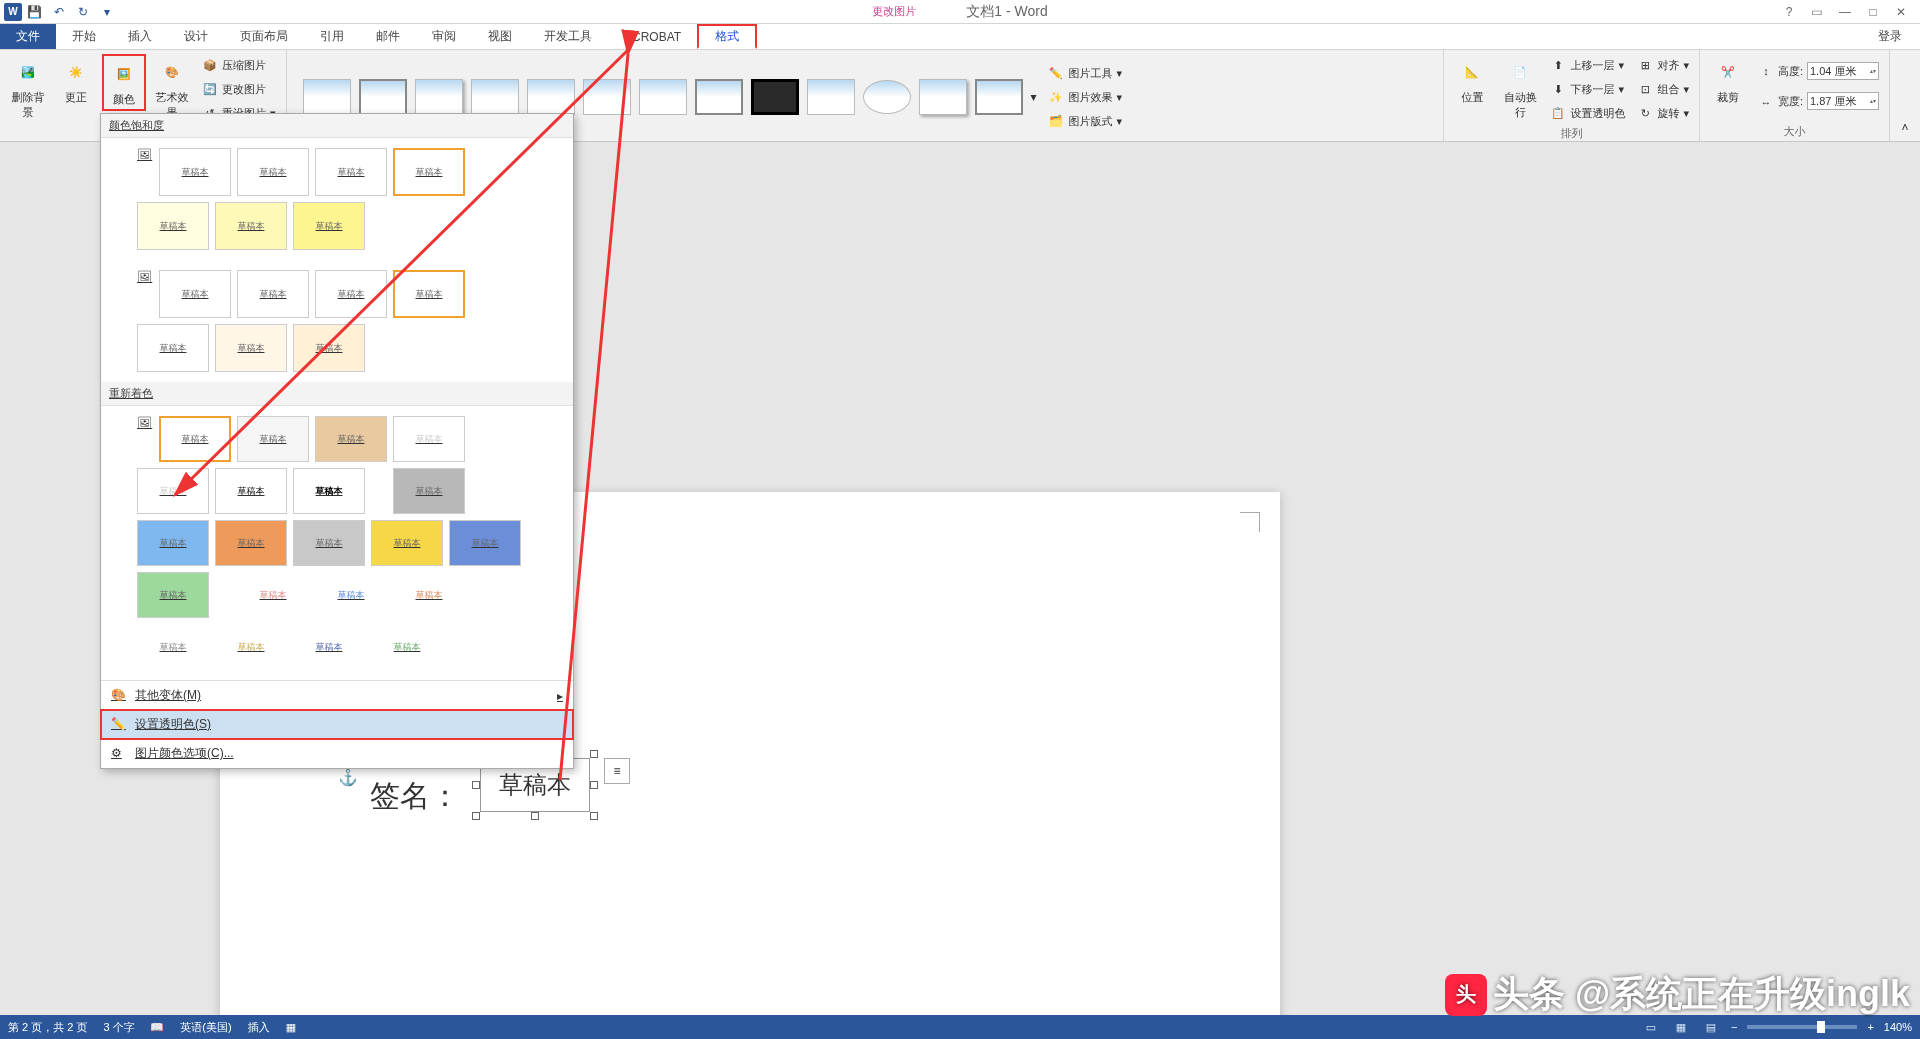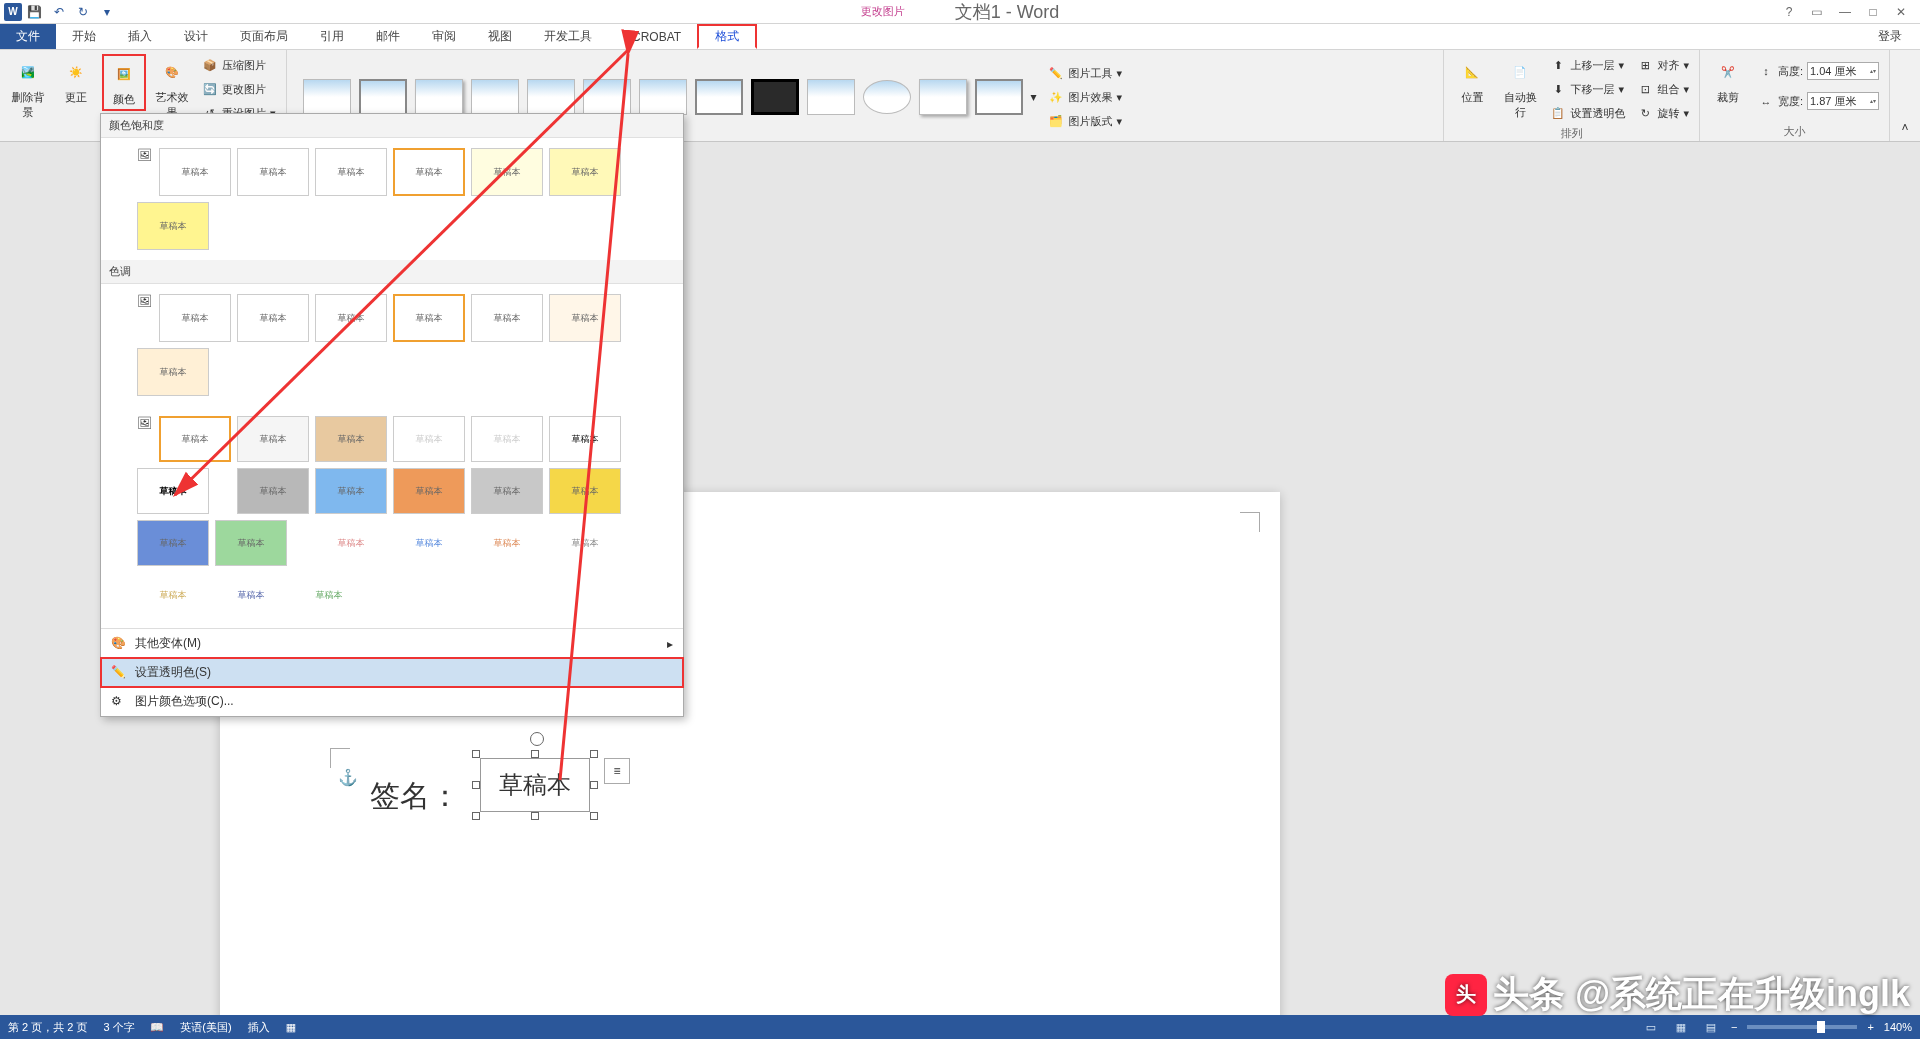--- a/index.html
+++ b/index.html
@@ -5,21 +5,21 @@
 * { margin: 0; padding: 0; box-sizing: border-box; font-family: "Microsoft YaHei", "Segoe UI", sans-serif; }
 body { background: #fff; font-size: 12px; color: #333; overflow: hidden; width: 1920px; height: 1039px; position: relative; }
 
 
 .titlebar { height: 24px; background: #fff; display: flex; align-items: center; border-bottom: 1px solid #d4d4d4; position: relative; }
 .titlebar .qat { display: flex; align-items: center; gap: 2px; padding-left: 4px; }
 .titlebar .word-icon { width: 18px; height: 18px; background: #2b579a; color: #fff; display: inline-flex; align-items: center; justify-content: center; font-size: 10px; font-weight: bold; border-radius: 2px; }
 .titlebar .qat-btn { width: 22px; height: 20px; display: inline-flex; align-items: center; justify-content: center; color: #2b579a; cursor: pointer; }
 .titlebar .center-group { position: absolute; left: 50%; transform: translateX(-50%); display: flex; align-items: center; gap: 50px; }
 .titlebar .pic-tools { color: #c43e8e; font-size: 11px; }
-.titlebar .doc-title { color: #666; font-size: 18px; }
+.titlebar .doc-title { color: #666; font-size: 14px; }
 .titlebar .win-controls { margin-left: auto; display: flex; gap: 2px; padding-right: 6px; }
 .titlebar .win-btn { width: 26px; height: 20px; display: inline-flex; align-items: center; justify-content: center; color: #666; cursor: pointer; font-size: 12px; }
 
 
 .ribbon-tabs { height: 26px; display: flex; align-items: stretch; background: #fff; border-bottom: 1px solid #d4d4d4; }
 .ribbon-tabs .tab { padding: 0 16px; display: flex; align-items: center; font-size: 12px; color: #444; cursor: pointer; }
 .ribbon-tabs .tab.file { background: #2b579a; color: #fff; }
 .ribbon-tabs .tab.active { border: 2px solid #e33; border-bottom: 2px solid #fff; color: #1d4ed8; background: #fff; position: relative; }
 .ribbon-tabs .login { margin-left: auto; padding: 0 18px; display: flex; align-items: center; color: #444; }
 
@@ -38,21 +38,21 @@
 
 .style-gallery { display: flex; gap: 8px; align-items: center; padding: 8px 10px; flex: 1; }
 .style-thumb { width: 48px; height: 36px; border: 1px solid #bbb; display: inline-flex; align-items: center; justify-content: center; }
 .style-thumb.sky { background: linear-gradient(#b8d8f0,#fff 50%); }
 .style-thumb.frame1 { border: 2px solid #888; }
 .style-thumb.dark { background: #2a2a2a; border: 3px solid #000; }
 .style-thumb.oval { border-radius: 50%; width: 48px; height: 34px; background: linear-gradient(#b8d8f0,#fff 50%); }
 .style-thumb.shadow { box-shadow: 2px 2px 3px rgba(0,0,0,.3); }
 
 
-.color-menu { position: absolute; left: 100px; top: 113px; width: 584px; background: #fff; border: 1px solid #aaa; box-shadow: 3px 3px 8px rgba(0,0,0,.25); z-index: 50; }
+.color-menu { position: absolute; left: 100px; top: 113px; width: 474px; background: #fff; border: 1px solid #aaa; box-shadow: 3px 3px 8px rgba(0,0,0,.25); z-index: 50; text-decoration: underline; }
 .color-menu .section-h { padding: 4px 8px; font-size: 11px; color: #444; background: #f3f3f3; border-bottom: 1px solid #e0e0e0; }
 .color-menu .sat-row, .color-menu .tone-row, .color-menu .recolor-grid { display: flex; flex-wrap: wrap; gap: 6px; padding: 10px 36px; }
 .swatch { width: 72px; height: 48px; border: 1px solid #ccc; display: flex; align-items: center; justify-content: center; font-size: 9px; font-family: cursive; color: #666; cursor: pointer; }
 .swatch.sel { border: 2px solid #f0a030; }
 .swatch-small { width: 72px; height: 46px; }
 .color-menu .footer-item { display: flex; align-items: center; gap: 8px; padding: 6px 10px; font-size: 12px; cursor: pointer; }
 .color-menu .footer-item:hover, .color-menu .footer-item.hover { background: #cde0f2; }
 .color-menu .footer-item.hover { outline: 2px solid #e33; outline-offset: -1px; }
 .ico-tiny { width: 16px; height: 16px; display: inline-block; }
 
@@ -275,31 +275,31 @@
   <div class="sat-row">
     <span style="width:16px;">🖼</span>
     <div class="swatch">草稿本</div>
     <div class="swatch">草稿本</div>
     <div class="swatch">草稿本</div>
     <div class="swatch sel">草稿本</div>
     <div class="swatch" style="background:#fffde0;">草稿本</div>
     <div class="swatch" style="background:#fff9b8;">草稿本</div>
     <div class="swatch" style="background:#fff590;">草稿本</div>
   </div>
-  <div class="section-h">色调</div>
   <div class="tone-row">
     <span style="width:16px;">🖼</span>
     <div class="swatch">草稿本</div>
     <div class="swatch">草稿本</div>
     <div class="swatch">草稿本</div>
     <div class="swatch sel">草稿本</div>
     <div class="swatch">草稿本</div>
     <div class="swatch" style="background:#fff6e8;">草稿本</div>
     <div class="swatch" style="background:#fff0d6;">草稿本</div>
   </div>
+  <div class="section-h">重新着色</div>
   <div class="recolor-grid">
     <span style="width:16px;">🖼</span>
     <div class="swatch swatch-small sel">草稿本</div>
     <div class="swatch swatch-small" style="background:#f5f5f5;">草稿本</div>
     <div class="swatch swatch-small" style="background:#e8c9a0;">草稿本</div>
     <div class="swatch swatch-small" style="background:#fff;color:#ccc;">草稿本</div>
     <div class="swatch swatch-small" style="background:#fff;color:#ccc;">草稿本</div>
     <div class="swatch swatch-small" style="color:#000;">草稿本</div>
     <div class="swatch swatch-small" style="color:#000;font-weight:bold;">草稿本</div>
     <span style="width:16px;"></span>

